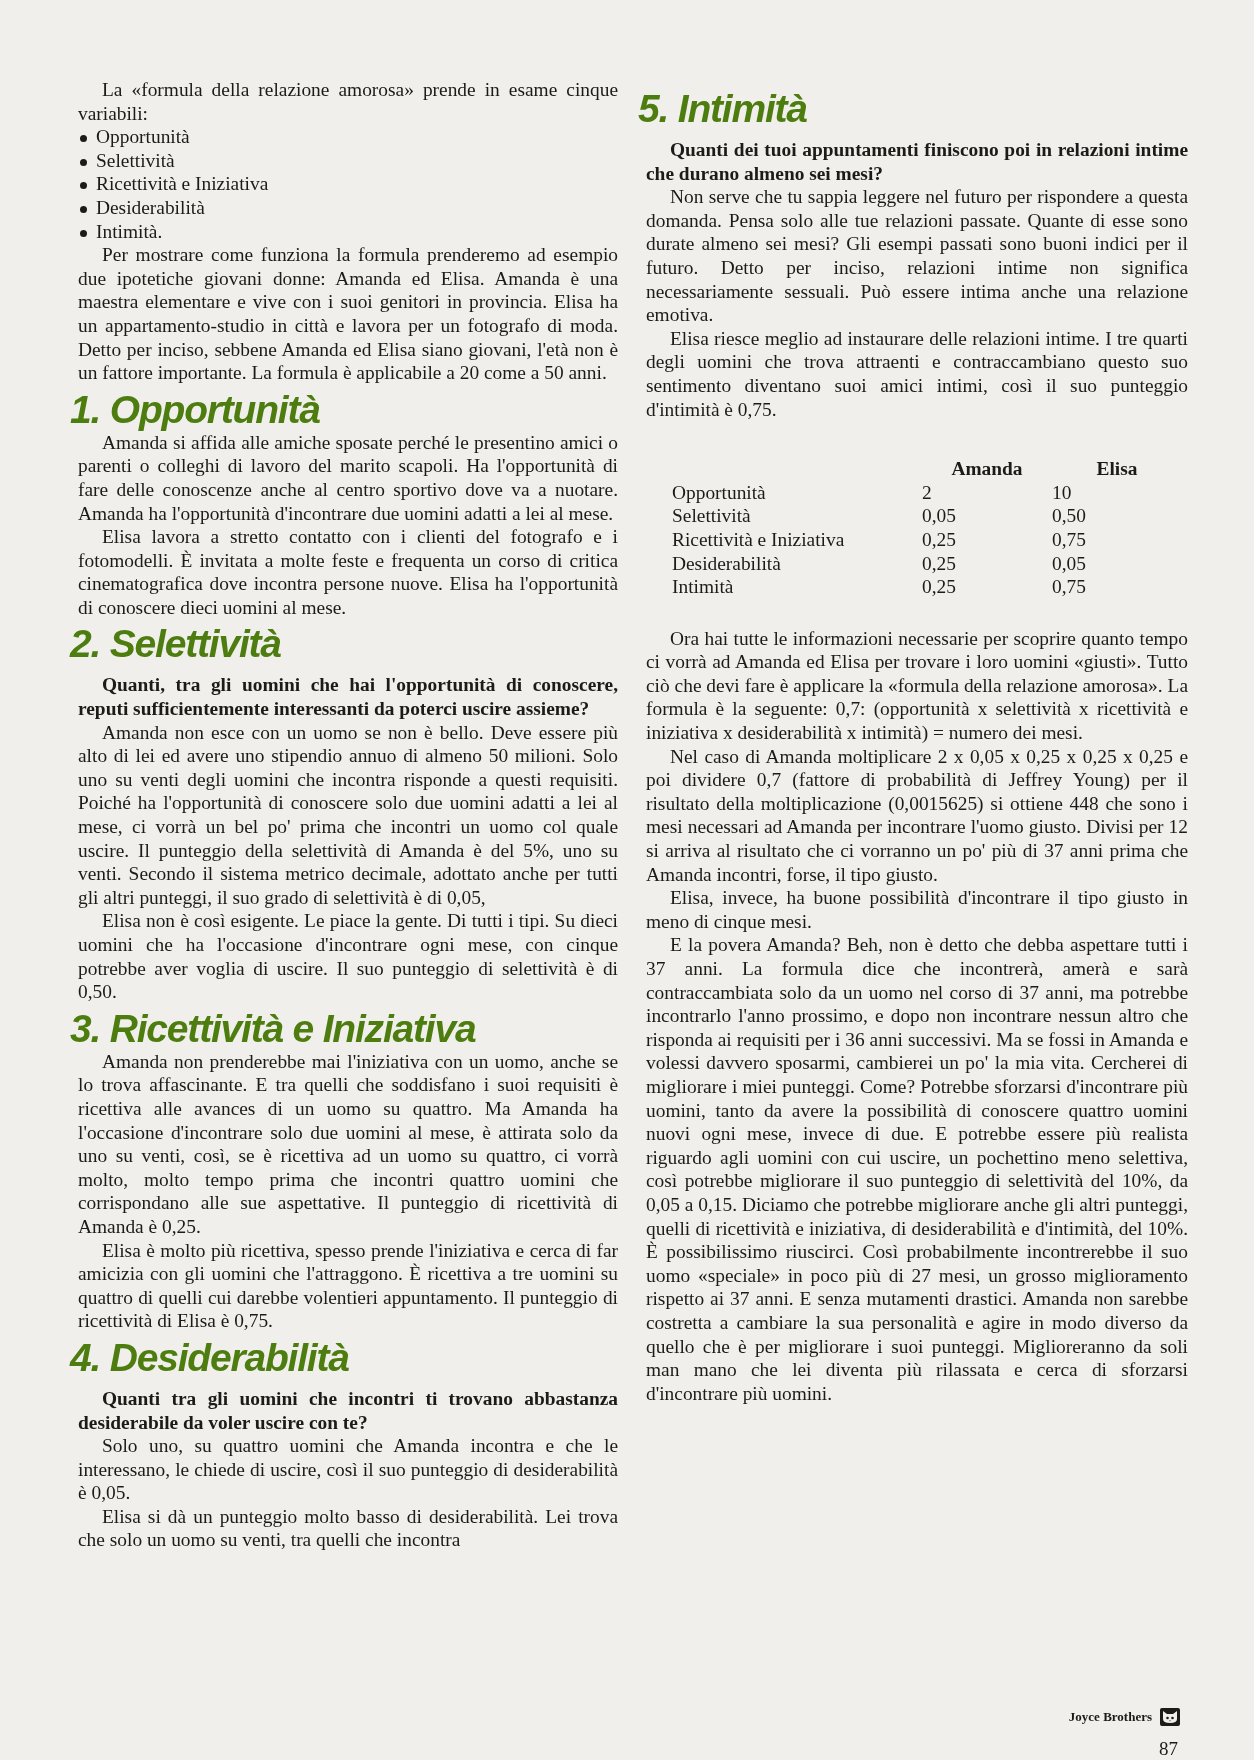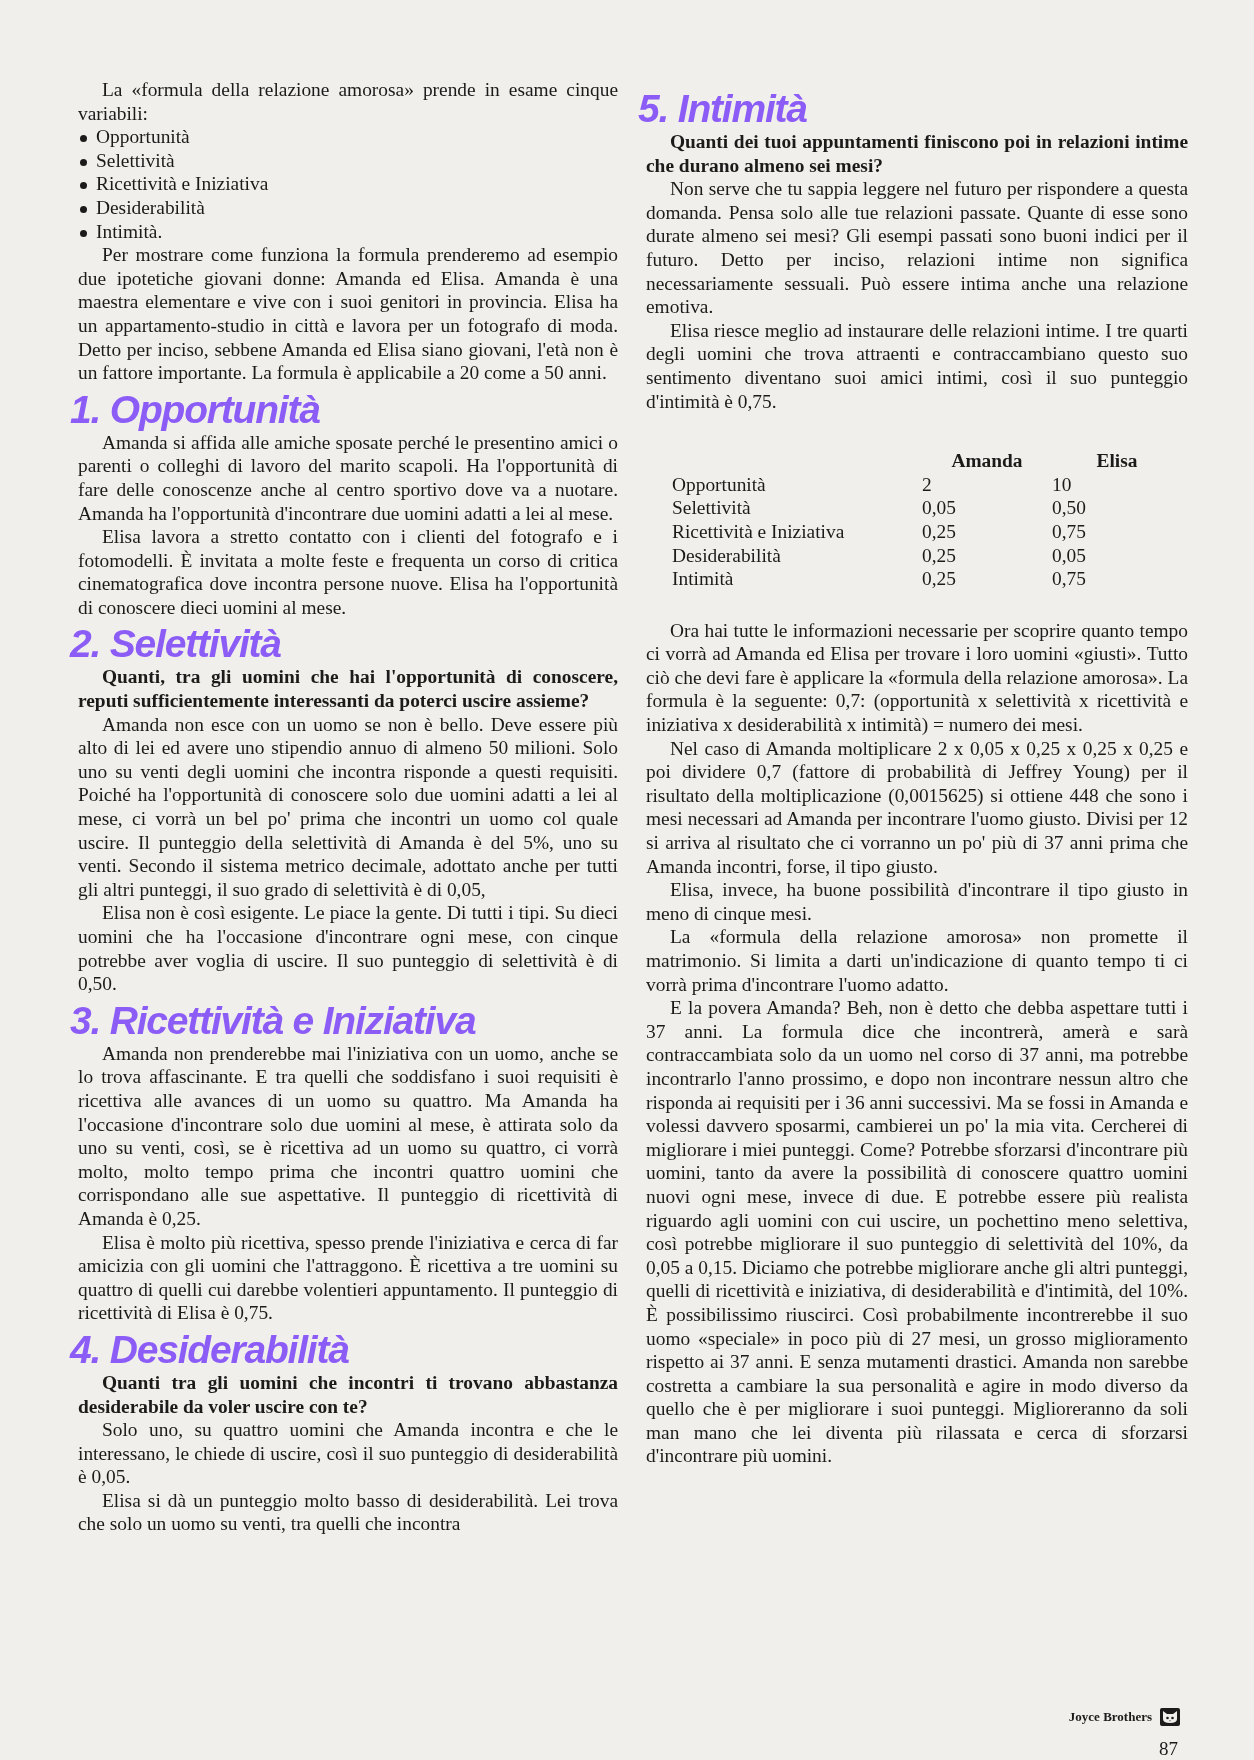--- a/index.html
+++ b/index.html
@@ -29,26 +29,26 @@
     ul.bullets { list-style: none; margin: 0; padding: 0; }
     ul.bullets li { position: relative; padding-left: 18px; }
     ul.bullets li::before {
       content: ""; position: absolute; left: 2px; top: 10px;
       width: 7px; height: 7px; border-radius: 50%; background: #1d1b1a;
     }
     h2 {
       margin: 4px 0 0 -8px;
       font-family: "Liberation Sans", "DejaVu Sans", sans-serif;
       font-style: italic; font-weight: bold;
-      color: #8b5cf6;
+      color: #4d7c0f;
       font-size: 39px; line-height: 42px;
       letter-spacing: -1.2px;
     }
     .q { font-weight: bold; }
-    .q-para { text-indent: 24px; }
+    .q-para { text-indent: 24px; margin-top: 8px; }
     table.scores {
       border-collapse: collapse;
       margin: 36px 0 28px 26px;
       font-size: 19.4px; line-height: 23.6px;
     }
     table.scores th { font-weight: bold; text-align: center; padding: 0; }
     table.scores td { padding: 0; }
     table.scores td.label { width: 250px; text-align: left; }
     table.scores td.num, table.scores th.num { width: 130px; }
     .signature {
@@ -140,21 +140,20 @@
           <td class="label">Intimità</td>
           <td class="num">0,25</td>
           <td class="num">0,75</td>
         </tr>
       </tbody>
     </table>
 
     <p>Ora hai tutte le informazioni necessarie per scoprire quanto tempo ci vorrà ad Amanda ed Elisa per trovare i loro uomini «giusti». Tutto ciò che devi fare è applicare la «formula della relazione amorosa». La formula è la seguente: 0,7: (opportunità x selettività x ricettività e iniziativa x desiderabilità x intimità) = numero dei mesi.</p>
     <p>Nel caso di Amanda moltiplicare 2 x 0,05 x 0,25 x 0,25 x 0,25 e poi dividere 0,7 (fattore di probabilità di Jeffrey Young) per il risultato della moltiplicazione (0,0015625) si ottiene 448 che sono i mesi necessari ad Amanda per incontrare l'uomo giusto. Divisi per 12 si arriva al risultato che ci vorranno un po' più di 37 anni prima che Amanda incontri, forse, il tipo giusto.</p>
     <p>Elisa, invece, ha buone possibilità d'incontrare il tipo giusto in meno di cinque mesi.</p>
-    <p>La «formula della relazione amorosa» non promette il matrimonio. Si limita a darti un'indicazione di quanto tempo ti ci vorrà prima d'incontrare l'uomo adatto.</p>
     <p>E la povera Amanda? Beh, non è detto che debba aspettare tutti i 37 anni. La formula dice che incontrerà, amerà e sarà contraccambiata solo da un uomo nel corso di 37 anni, ma potrebbe incontrarlo l'anno prossimo, e dopo non incontrare nessun altro che risponda ai requisiti per i 36 anni successivi. Ma se fossi in Amanda e volessi davvero sposarmi, cambierei un po' la mia vita. Cercherei di migliorare i miei punteggi. Come? Potrebbe sforzarsi d'incontrare più uomini, tanto da avere la possibilità di conoscere quattro uomini nuovi ogni mese, invece di due. E potrebbe essere più realista riguardo agli uomini con cui uscire, un pochettino meno selettiva, così potrebbe migliorare il suo punteggio di selettività del 10%, da 0,05 a 0,15. Diciamo che potrebbe migliorare anche gli altri punteggi, quelli di ricettività e iniziativa, di desiderabilità e d'intimità, del 10%. È possibilissimo riuscirci. Così probabilmente incontrerebbe il suo uomo «speciale» in poco più di 27 mesi, un grosso miglioramento rispetto ai 37 anni. E senza mutamenti drastici. Amanda non sarebbe costretta a cambiare la sua personalità e agire in modo diverso da quello che è per migliorare i suoi punteggi. Miglioreranno da soli man mano che lei diventa più rilassata e cerca di sforzarsi d'incontrare più uomini.</p>
   </div>
 
   <div class="signature">
     <span>Joyce Brothers</span>
     <span class="cat-icon">
       <svg width="18" height="16" viewBox="0 0 18 16">
         <path d="M2 2 L6 5 L12 5 L16 2 L16 10 Q16 14 9 14 Q2 14 2 10 Z" fill="#f1efec"></path>
         <circle cx="6.5" cy="9" r="1.3" fill="#1d1b1a"></circle>
         <circle cx="11.5" cy="9" r="1.3" fill="#1d1b1a"></circle>

